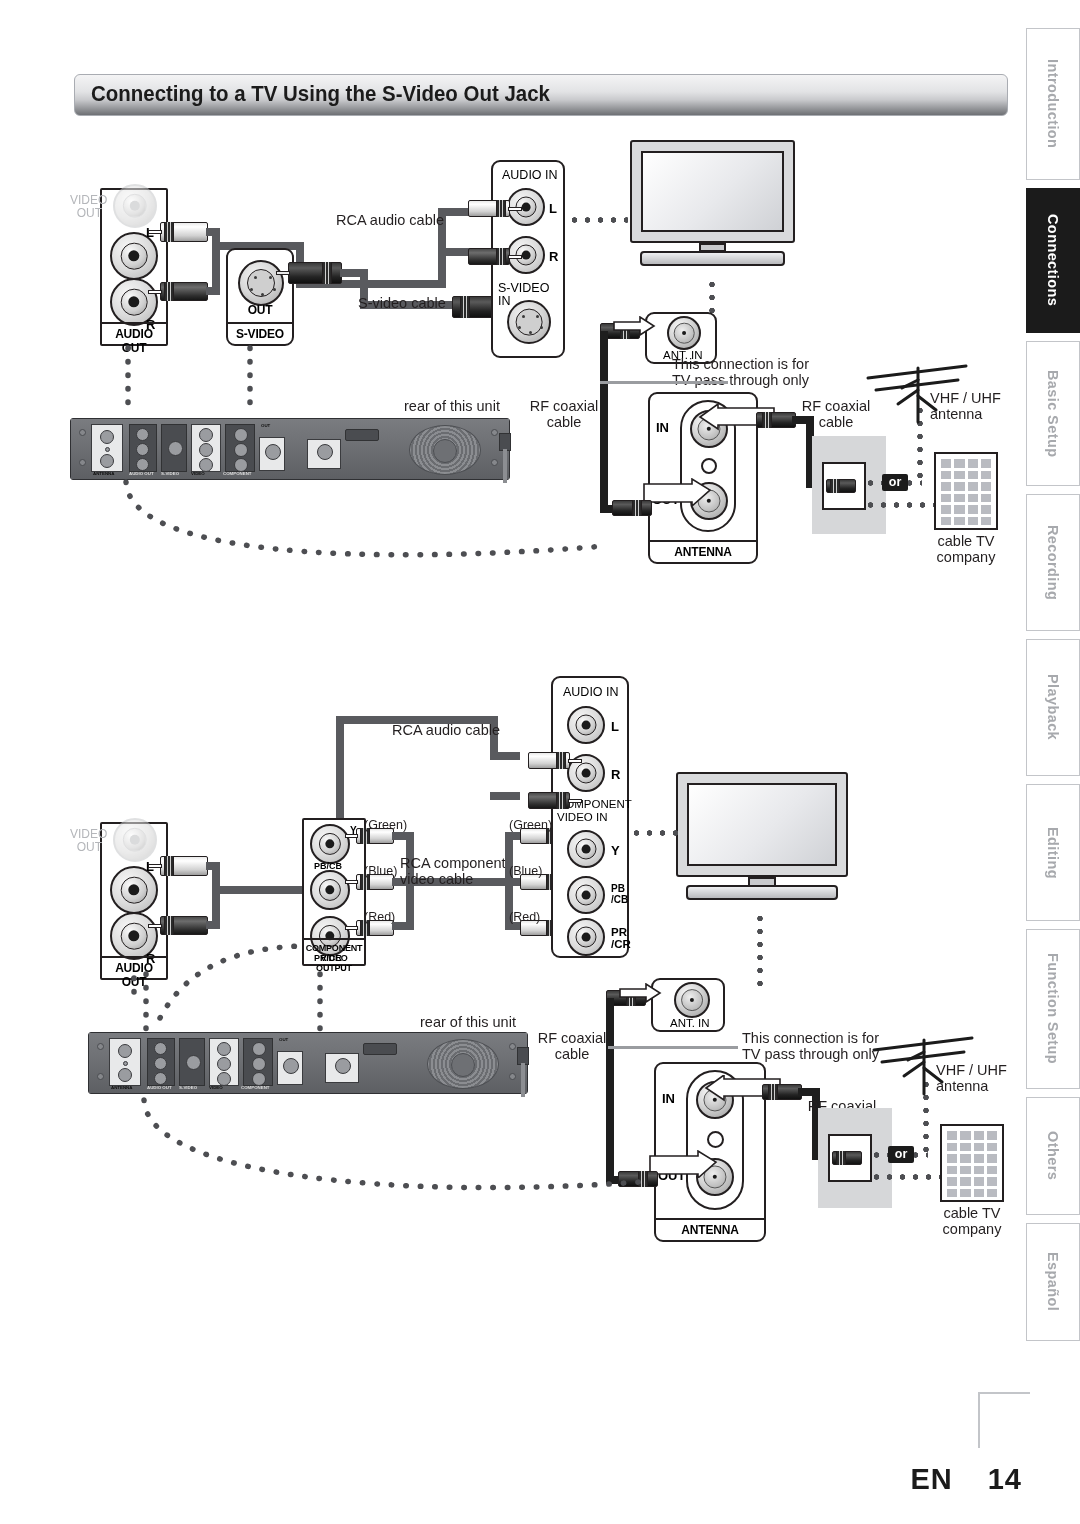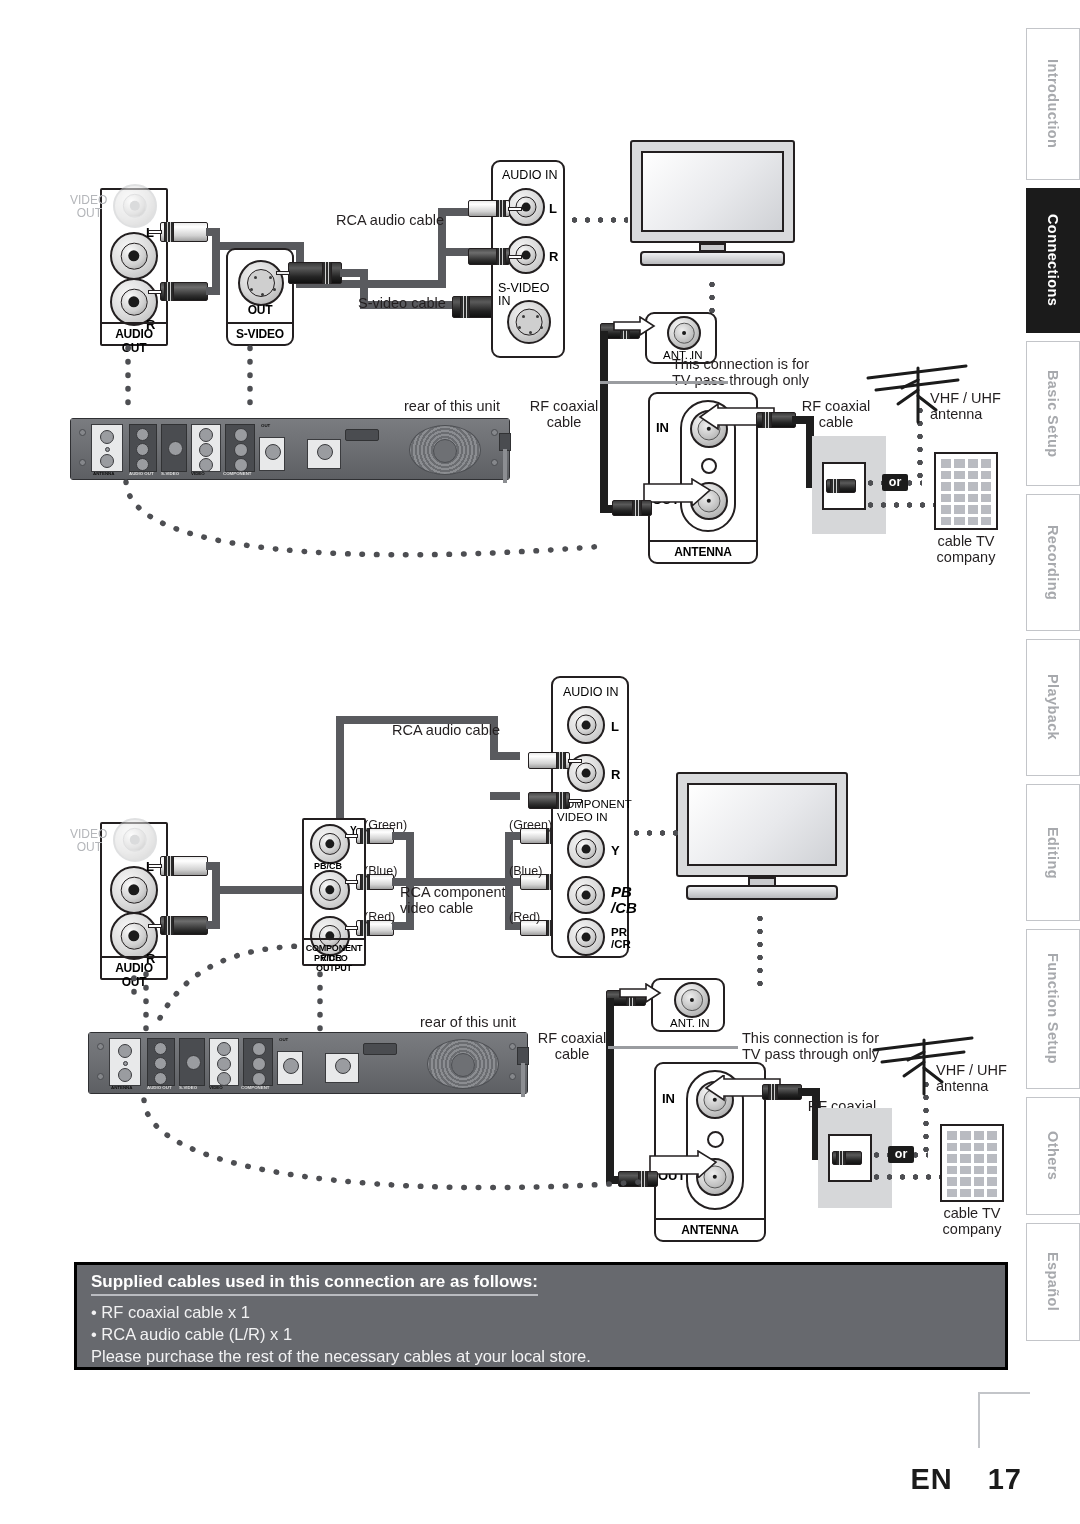--- a/index.html
+++ b/index.html
@@ -226,20 +226,23 @@
   .footer .pg { margin-left:26px; }
   .foot-rule { position:absolute; right:50px; bottom:76px; width:52px; height:56px;
     border-left:2px solid #c3c5c9; border-top:2px solid #c3c5c9; }
 </style>
 </head>
 <body>
 
 <div class="page">
 
 
+  <div class="sec-bar" id="secbar1">
+    <span>Connecting to a TV Using the S-Video Out Jack</span>
+  </div>
 
   <div class="dg" style="left:0;top:0;width:1020px;height:600px;">
 
     <div class="panel sq" style="left:100px;top:188px;width:68px;height:158px;">
       <div class="rca pale" style="left:11px;top:-6px;width:44px;height:44px;"></div>
       <div class="rca" style="left:8px;top:42px;width:48px;height:48px;"></div>
       <div class="rca" style="left:8px;top:88px;width:48px;height:48px;"></div>
       <div class="ptxt" style="left:44px;top:36px;">L</div>
       <div class="ptxt" style="left:44px;top:128px;">R</div>
       <div class="panel-cap">AUDIO OUT</div>
@@ -554,21 +557,21 @@
         <div class="band" style="left:4px;"></div>
       <div class="tip" style="left:-11px;width:13px;"></div>
     </div>
     <div class="lbl" style="left:364px;top:818px;font-size:12.5px;">(Green)</div>
     <div class="lbl" style="left:364px;top:864px;font-size:12.5px;">(Blue)</div>
     <div class="lbl" style="left:364px;top:910px;font-size:12.5px;">(Red)</div>
     <div class="cab" style="left:392px;top:832px;width:22px;height:8px;"></div>
     <div class="cab" style="left:406px;top:832px;width:8px;height:96px;"></div>
     <div class="cab" style="left:392px;top:878px;width:130px;height:8px;"></div>
     <div class="cab" style="left:392px;top:922px;width:22px;height:8px;"></div>
-    <div class="lbl" style="left:400px;top:884px;">RCA component
+    <div class="lbl" style="left:400px;top:855px;">RCA component
 video cable</div>
     <div class="cab" style="left:492px;top:878px;width:40px;height:8px;"></div>
     <div class="cab" style="left:505px;top:832px;width:8px;height:96px;"></div>
     <div class="cab" style="left:505px;top:832px;width:22px;height:8px;"></div>
     <div class="cab" style="left:505px;top:922px;width:22px;height:8px;"></div>
     <div class="plug" style="left:520px;top:828px;width:38px;height:16px;">
       <div class="body"></div>
         <div class="band" style="left:26px;"></div>
       <div class="tip" style="right:-11px;width:13px;"></div>
     </div>
@@ -591,21 +594,21 @@
       <div class="rca" style="left:14px;top:28px;width:38px;height:38px;"></div>
       <div class="rca" style="left:14px;top:76px;width:38px;height:38px;"></div>
       <div class="ptxt" style="left:58px;top:42px;">L</div>
       <div class="ptxt" style="left:58px;top:90px;">R</div>
       <div class="ptxt thin" style="left:4px;top:120px;font-weight:normal;font-size:11.5px;line-height:1.1;white-space:pre-line;">COMPONENT
 VIDEO IN</div>
       <div class="rca" style="left:14px;top:152px;width:38px;height:38px;"></div>
       <div class="rca" style="left:14px;top:198px;width:38px;height:38px;"></div>
       <div class="rca" style="left:14px;top:240px;width:38px;height:38px;"></div>
       <div class="ptxt" style="left:58px;top:166px;">Y</div>
-      <div class="ptxt" style="left:58px;top:206px;line-height:1.05;white-space:pre-line;font-size:15px;font-style:italic;">PB
+      <div class="ptxt" style="left:58px;top:206px;line-height:1.05;white-space:pre-line;font-size:10px;">PB
 /CB</div>
       <div class="ptxt" style="left:58px;top:248px;line-height:1.05;white-space:pre-line;font-size:11.5px;">PR
 /CR</div>
     </div>
     <div class="plug" style="left:528px;top:752px;width:42px;height:17px;">
       <div class="body"></div>
         <div class="band" style="left:28px;"></div>
       <div class="tip" style="right:-12px;width:14px;"></div>
     </div>
     <div class="plug dark" style="left:528px;top:792px;width:42px;height:17px;">
@@ -784,26 +787,20 @@
     </svg>
 
     <svg style="position:absolute;left:100px;top:960px;width:400px;height:80px;" viewBox="0 0 400 80">
       <path d="M 34 18 L 34 40" stroke="#4d4e52" stroke-width="5.5" fill="none" stroke-linecap="round" stroke-dasharray="0.5 13"></path>
     </svg>
     <svg style="position:absolute;left:150px;top:940px;width:160px;height:90px;" viewBox="0 0 160 90">
       <path d="M 10 78 C 40 20, 100 8, 150 6" stroke="#4d4e52" stroke-width="5.5" fill="none" stroke-linecap="round" stroke-dasharray="0.5 14"></path>
     </svg>
   </div>
 
-  <div class="notebox">
-    <div class="note-title">Supplied cables used in this connection are as follows:</div>
-    <div class="note-line" style="top:38px;">• RF coaxial cable x 1</div>
-    <div class="note-line" style="top:60px;">• RCA audio cable (L/R) x 1</div>
-    <div class="note-line" style="top:82px;">Please purchase the rest of the necessary cables at your local store.</div>
-  </div>
 
   <div class="tabs">
     <div class="tab" style="height:152px;">
       <span>Introduction</span>
     </div>
     <div class="tab active" style="height:145px;">
       <span>Connections</span>
     </div>
     <div class="tab" style="height:145px;">
       <span>Basic Setup</span>
@@ -824,16 +821,16 @@
       <span>Others</span>
     </div>
     <div class="tab" style="height:118px;">
       <span>Español</span>
     </div>
   </div>
 
   <div class="foot-rule"></div>
   <div class="footer">
     <span>EN</span>
-    <span class="pg">17</span>
+    <span class="pg">14</span>
   </div>
 
 </div>
 
 </body></html>

